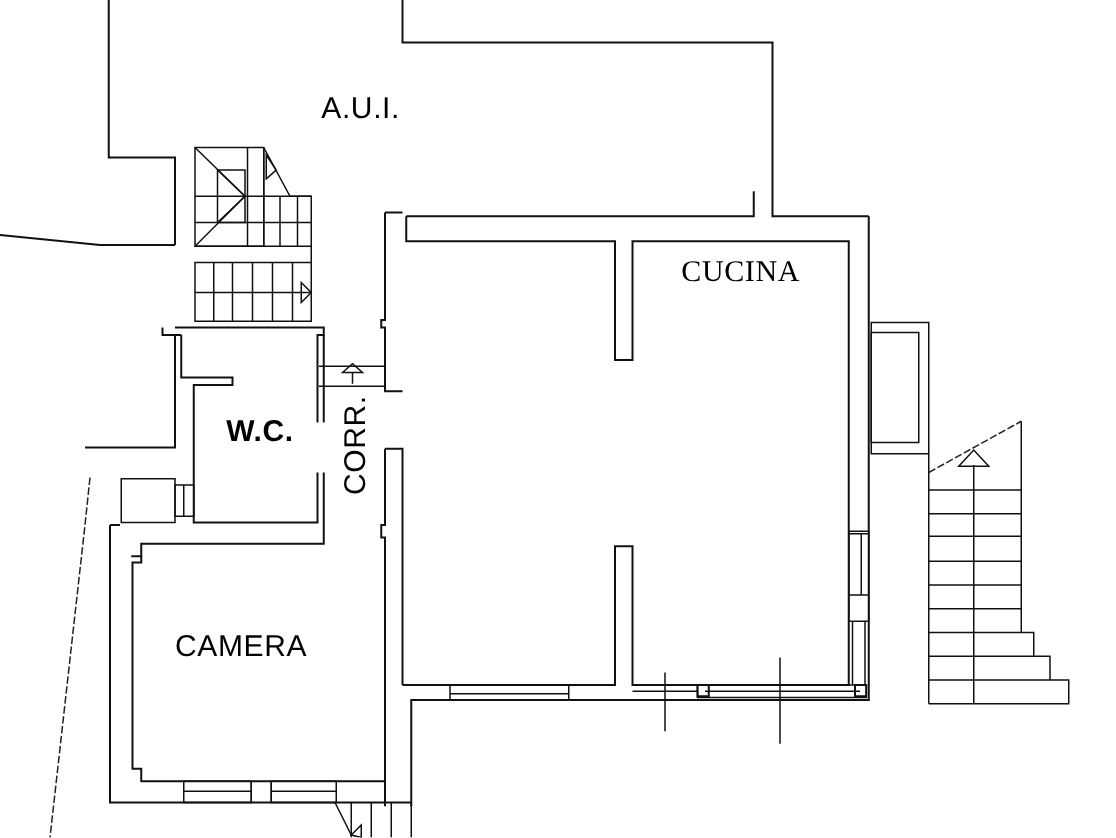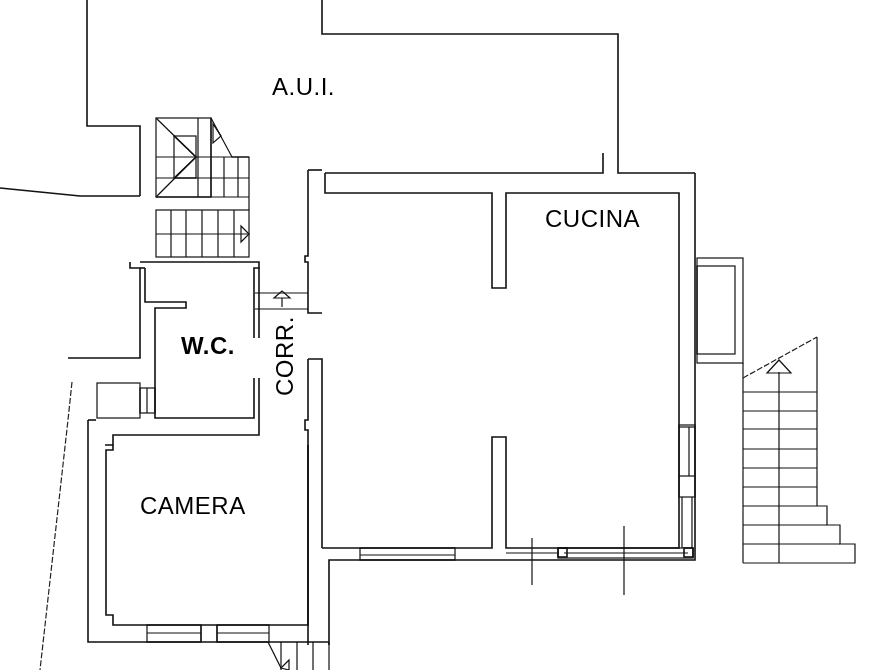--- a/index.html
+++ b/index.html
@@ -135,17 +135,17 @@
   <g>
     <line class="t" x1="268" y1="642" x2="281" y2="668"></line>
     <line class="t" x1="281" y1="642" x2="281" y2="670"></line>
     <line class="t" x1="297" y1="642" x2="297" y2="670"></line>
     <line class="t" x1="313" y1="642" x2="313" y2="670"></line>
     <line class="t" x1="329" y1="642" x2="329" y2="670"></line>
     <polygon class="t" points="281,668 289,660 289,670"></polygon>
   </g>
 </svg>
 
-<div class="lbl" style="left:272px; top:73px;">A.U.I.</div>
-<div class="lbl" style="left:545px; top:205px;">CUCINA</div>
+<div class="lbl" style="left:257px; top:73px;">A.U.I.</div>
+<div class="lbl" style="left:545px; top:205px;font-family:Liberation Serif, serif;">CUCINA</div>
 <div class="lbl" style="left:181px; top:332px;font-weight:bold;">W.C.</div>
 <div class="lbl vert" style="left:271px; top:396px;">CORR.</div>
-<div class="lbl" style="left:140px; top:492px;">CAMERA</div>
+<div class="lbl" style="left:140px; top:504px;">CAMERA</div>
 
 </body></html>

